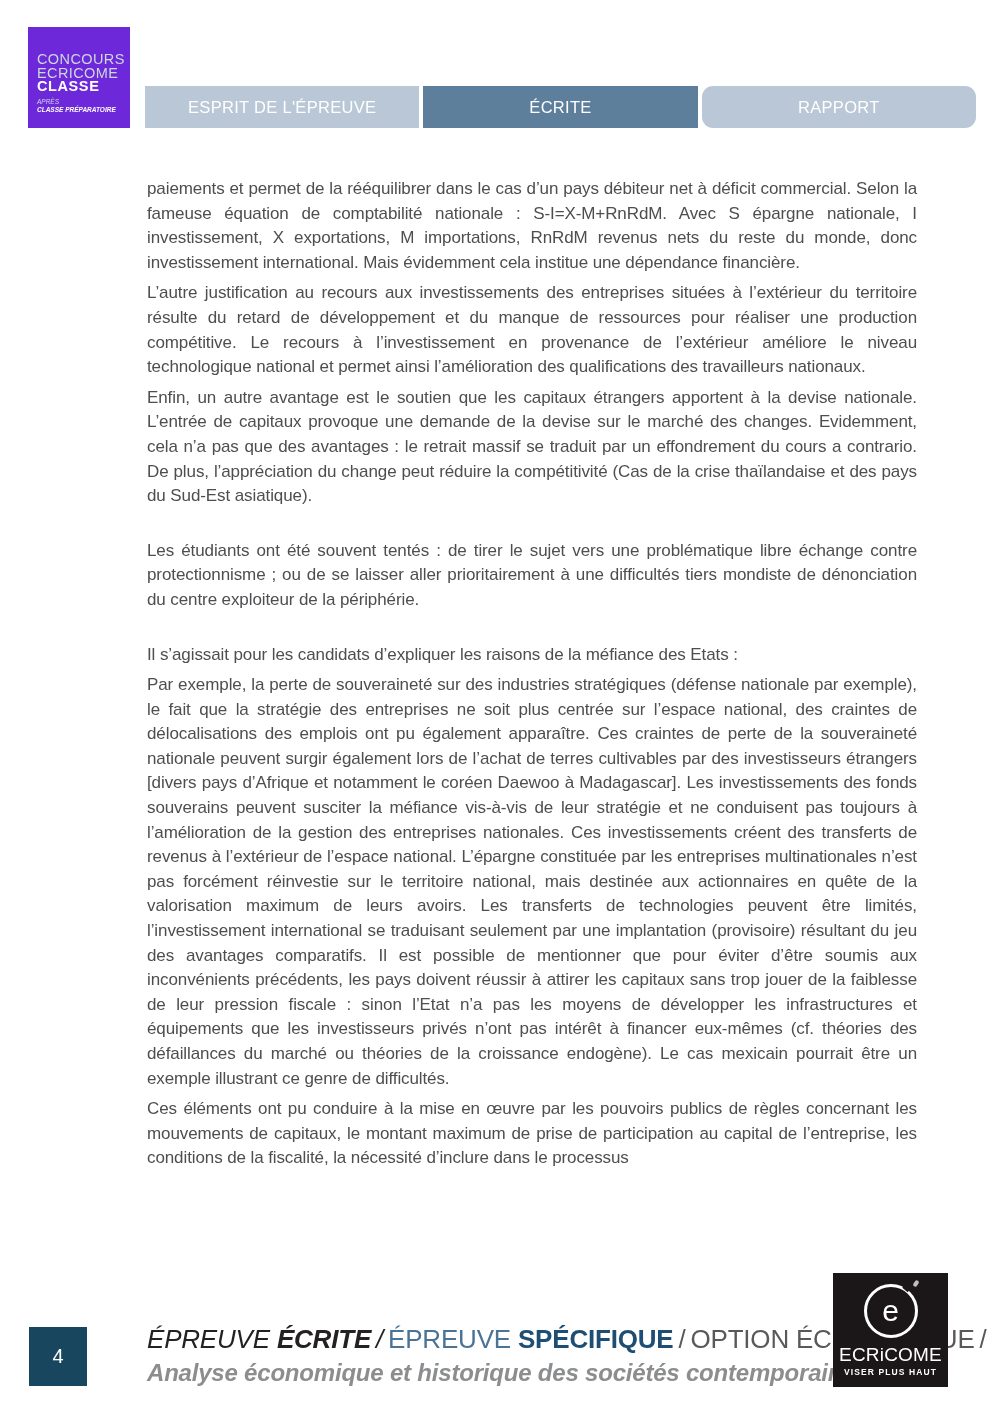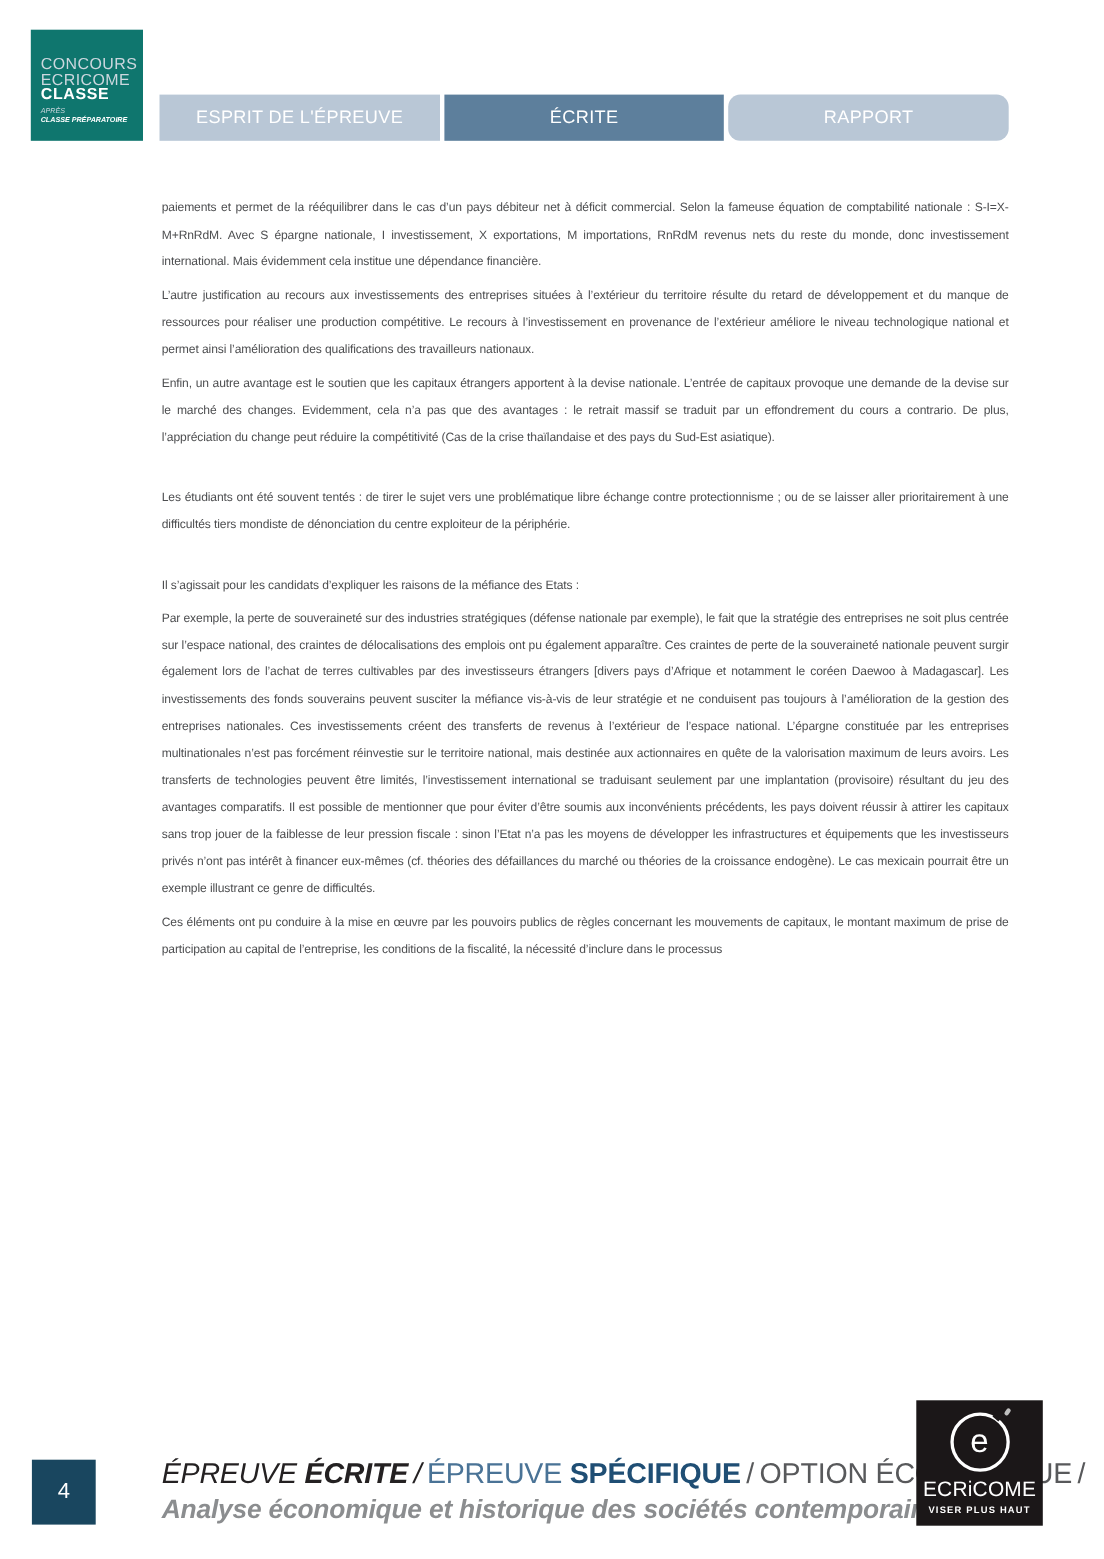--- a/index.html
+++ b/index.html
@@ -12,30 +12,30 @@
   .logo-box {
     position:absolute; left:28px; top:27px; width:102px; height:101px;
     box-sizing:border-box; padding:26px 0 0 9px;
   }
   .logo-line  { font-size:14.5px; line-height:13.5px; letter-spacing:0.4px; color:#ccd7de; font-weight:400; }
   .logo-line.bold { color:#ffffff; font-weight:700; letter-spacing:0.6px; }
   .logo-small { font-size:6.5px; line-height:7px; font-style:italic; color:#ccd7de; margin-top:4px; }
   .logo-small.bold { font-weight:700; color:#ffffff; margin-top:1px; }
 
   
-  .tab-bar { position:absolute; left:145px; top:86px; width:772px; height:42px; display:flex; gap:4px; }
+  .tab-bar { position:absolute; left:145px; top:86px; width:831px; height:42px; display:flex; gap:4px; }
   .tab {
     flex:1; color:#ffffff; display:flex; align-items:center; justify-content:center;
     font-size:16.5px; letter-spacing:0.3px; cursor:pointer; white-space:nowrap;
   }
 
   
   .doc-body {
     position:absolute; left:147px; top:177px; width:770px;
-    font-size:11px; line-height:24.6px; text-align:justify; letter-spacing:-0.1px;
+    font-size:17px; line-height:24.6px; text-align:justify; letter-spacing:-0.1px;
   }
   .doc-body p { margin:0 0 6px 0; }
   .doc-body p.big-gap { margin-top:30px; }
 
   
   .page-num {
     position:absolute; left:29px; top:1327px; width:58px; height:59px;
     color:#ffffff; display:flex; align-items:center; justify-content:center; font-size:20px;
   }
   .footer-text { position:absolute; left:147px; top:1324px; }
@@ -60,21 +60,21 @@
   .brand-ring .ring-gap { position:absolute; top:-4px; right:4px; width:7px; height:8px; transform:rotate(40deg); }
   .brand-ring .ring-dot { position:absolute; top:-7px; right:-3px; width:4px; height:7px; border-radius:2px; background:#bfbfbf; transform:rotate(35deg); }
   .brand-name    { margin-top:6px; font-size:19px; letter-spacing:0.2px; }
   .brand-tagline { margin-top:1px; font-size:8.5px; font-weight:700; letter-spacing:1.1px; }
 </style>
 </head>
 <body>
 
 <div class="page">
 
-  <div class="logo-box" style="background: #0f766e;">
+  <div class="logo-box" style="background: #6d28d9;">
     <div class="logo-line">CONCOURS</div>
     <div class="logo-line">ECRICOME</div>
     <div class="logo-line bold">CLASSE</div>
     <div class="logo-small">APRÈS</div>
     <div class="logo-small bold">CLASSE PRÉPARATOIRE</div>
   </div>
 
   <nav class="tab-bar" id="tab-bar">
       <div class="tab" style="background: rgb(185, 199, 214);">ESPRIT DE L'ÉPREUVE</div>
       <div class="tab active" style="background: rgb(93, 127, 156);">ÉCRITE</div>

